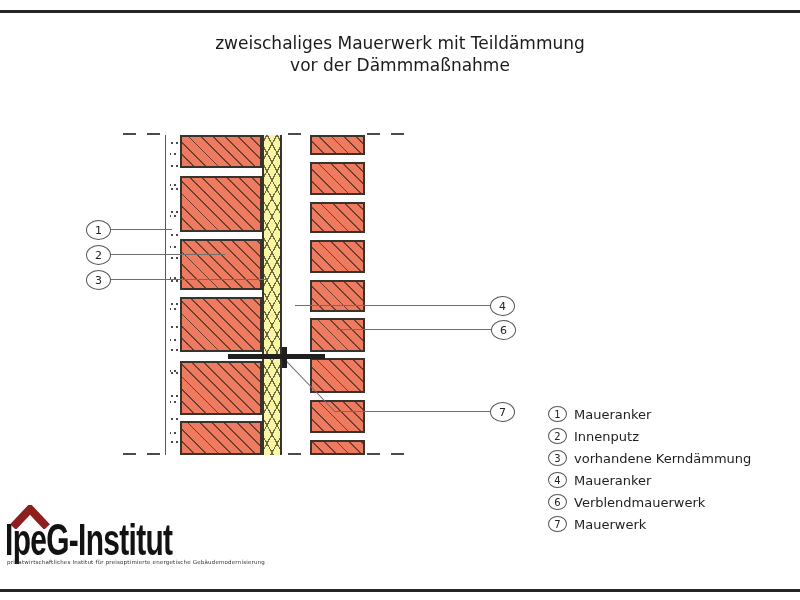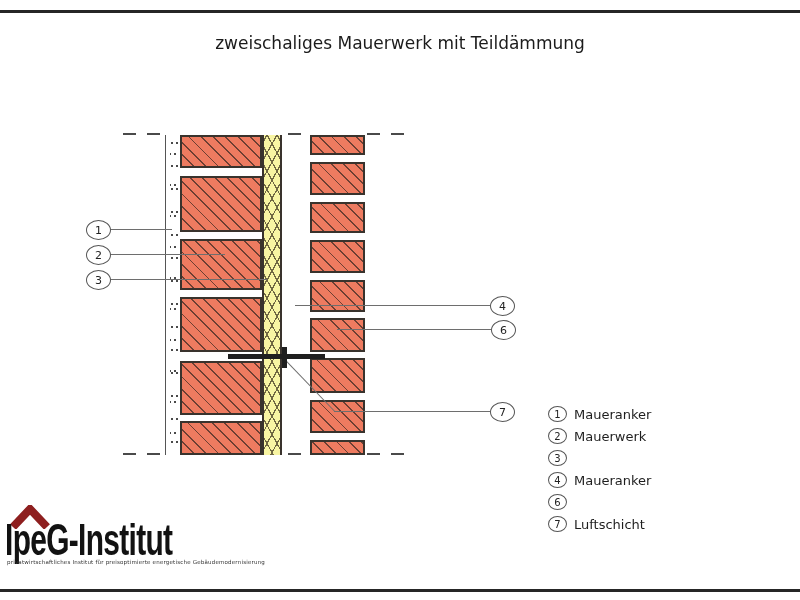--- a/index.html
+++ b/index.html
@@ -74,20 +74,21 @@
 </head>
 <body>
 
 <div id="canvas">
 
   <div class="frame-line" style="top:10px;"></div>
   <div class="frame-line" style="top:589px;"></div>
 
   <div id="title">
     <div>zweischaliges Mauerwerk mit Teildämmung</div>
+    <div>vor der Dämmmaßnahme</div>
   </div>
 
   <div class="dash" style="left:123px;top:133px;width:44px;"></div>
   <div class="dash" style="left:288px;top:133px;width:14px;"></div>
   <div class="dash" style="left:367px;top:133px;width:41px;"></div>
   <div class="dash" style="left:123px;top:453px;width:44px;"></div>
   <div class="dash" style="left:288px;top:453px;width:14px;"></div>
   <div class="dash" style="left:367px;top:453px;width:41px;"></div>
 
   <div id="plaster" class="layer">
@@ -144,35 +145,37 @@
       <span>7</span>
     </div>
 
   <div id="legend">
     <div class="legend-row">
       <span class="legend-badge">1</span>
       <span class="legend-label">Maueranker</span>
     </div>
     <div class="legend-row">
       <span class="legend-badge">2</span>
-      <span class="legend-label">Mauerwerk</span>
+      <span class="legend-label">Innenputz</span>
     </div>
     <div class="legend-row">
       <span class="legend-badge">3</span>
+      <span class="legend-label">vorhandene Kerndämmung</span>
     </div>
     <div class="legend-row">
       <span class="legend-badge">4</span>
       <span class="legend-label">Maueranker</span>
     </div>
     <div class="legend-row">
       <span class="legend-badge">6</span>
+      <span class="legend-label">Verblendmauerwerk</span>
     </div>
     <div class="legend-row">
       <span class="legend-badge">7</span>
-      <span class="legend-label">Luftschicht</span>
+      <span class="legend-label">Mauerwerk</span>
     </div>
   </div>
 
   <div id="logo">
     <svg id="logo-roof" width="42" height="24" viewBox="0 0 42 24">
       <polyline points="3,22 20,4 37,22" fill="none" stroke="#8e1f1f" stroke-width="8" stroke-linecap="butt" stroke-linejoin="miter"></polyline>
     </svg>
     <div id="logo-name">IpeG-Institut</div>
     <div id="logo-tagline">privatwirtschaftliches Institut für preisoptimierte energetische Gebäudemodernisierung</div>
   </div>

